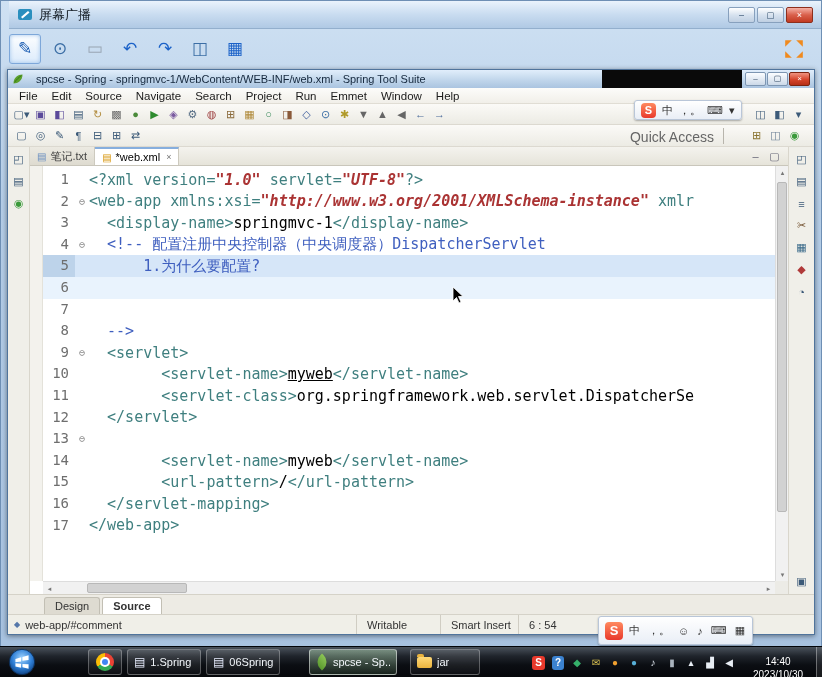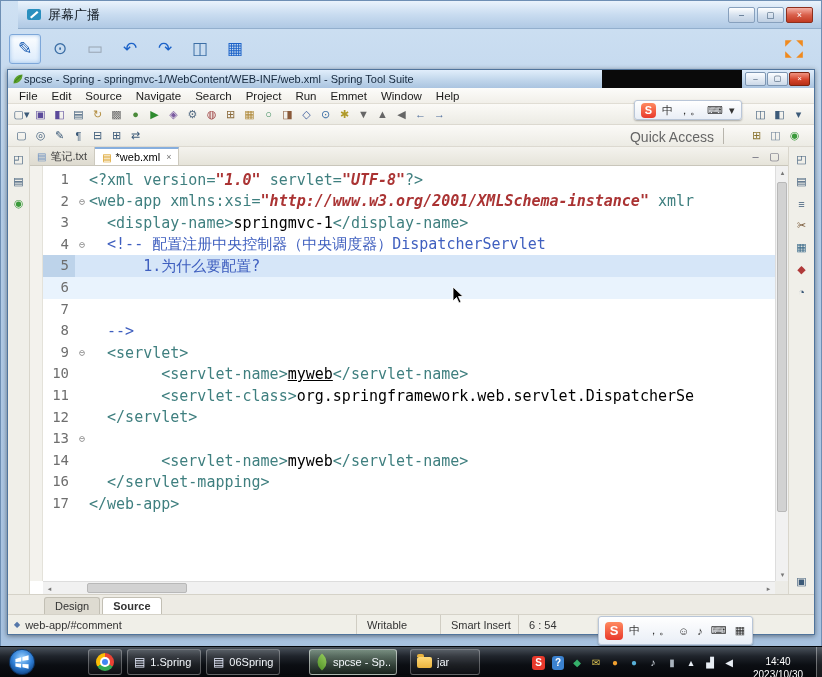--- a/index.html
+++ b/index.html
@@ -2,36 +2,36 @@
 <html><head>
 <meta charset="utf-8">
 <style>
   *{margin:0;padding:0;box-sizing:border-box;}
   html,body{width:822px;height:677px;}
   body{font-family:"Liberation Sans",sans-serif;background:#222;}
   #stage{position:relative;width:822px;height:677px;overflow:hidden;background:#9fb8d4;}
 
   
   .bframe{position:absolute;inset:0;background:linear-gradient(#cfe1f3,#b4cde7 30%,#a7c2e0);border:1px solid #6e8fb4;}
-  .btitle{position:absolute;top:0;left:17px;right:0;height:28px;display:flex;align-items:center;gap:6px;padding:0 8px;
+  .btitle{position:absolute;top:0;left:8px;right:0;height:28px;display:flex;align-items:center;gap:6px;padding:0 8px;
           background:linear-gradient(#eaf3fc,#c9dcf0 50%,#b0c9e4);border-bottom:1px solid #93afcd;font-size:13px;color:#101820;}
   .btitle-ic{width:16px;height:16px;flex:none;}
   .bbtns{margin-left:auto;display:flex;gap:2px;}
   .winbtn{width:27px;height:16px;border:1px solid #87a0bd;border-radius:2px;font-size:9px;line-height:14px;text-align:center;color:#33506e;
           background:linear-gradient(#ffffff,#d7e2ef 50%,#bfcfe2);}
   .winbtn.close{background:linear-gradient(#f5b1a6,#d9604b 50%,#c23a22);color:#fff;border-color:#8d2f1d;}
   .btools{position:absolute;top:29px;left:0;right:0;height:37px;display:flex;align-items:center;gap:3px;padding-left:8px;}
   .btool{width:32px;height:30px;display:inline-flex;align-items:center;justify-content:center;font-size:17px;border:1px solid transparent;border-radius:3px;color:#3b6ea5;}
   .btool.sel{background:linear-gradient(#fdfeff,#dcebfb);border-color:#7da7d9;box-shadow:inset 0 0 4px #9fc4ea;}
   .btool.dis{color:#9aa7b5;}
   .expand-btn{position:absolute;right:16px;top:37px;width:22px;height:22px;}
 
   
   .ewin{position:absolute;left:6px;top:68px;width:808px;height:566px;background:#eceae3;border:1px solid #50749c;box-shadow:0 1px 5px rgba(0,0,0,.45);}
-  .etitle{position:relative;height:18px;background:linear-gradient(#e1eefb,#bed4ea 60%,#aac4e0);display:flex;align-items:center;gap:0;padding:0 4px;font-size:11px;color:#14273c;white-space:nowrap;justify-content:flex-end;}
+  .etitle{position:relative;height:18px;background:linear-gradient(#e1eefb,#bed4ea 60%,#aac4e0);display:flex;align-items:center;gap:12px;padding:0 4px;font-size:11px;color:#14273c;white-space:nowrap;justify-content:flex-end;}
   .leaf-ic{width:12px;height:12px;flex:none;}
   .blackzone{position:absolute;right:72px;top:0;width:140px;height:18px;background:#0a0a0a;}
   .ebtns{margin-left:auto;display:flex;gap:1px;position:relative;z-index:2;}
   .ewinbtn{width:21px;height:14px;border:1px solid #7d96b2;border-radius:2px;font-size:8px;line-height:12px;text-align:center;color:#2e4660;background:linear-gradient(#fbfdff,#ccd9e8);}
   .ewinbtn.close{background:linear-gradient(#f0937f,#d6452b 55%,#b52f18);color:#fff;border-color:#7c2410;}
   .emenu{height:16px;background:linear-gradient(#fcfcfa,#f1efe9);display:flex;align-items:center;padding-left:4px;font-size:11.5px;color:#1a1a1a;border-bottom:1px solid #e0ddd4;}
   .menu-item{padding:0 7px;}
   .etb1,.etb2{position:relative;background:linear-gradient(#fbfaf7,#ecebe4);border-bottom:1px solid #dcd9d0;display:flex;align-items:center;padding-left:4px;}
   .etb1{height:21px;}
   .etb2{height:22px;}
@@ -350,20 +350,25 @@
               <div class="code-row">
                 <span class="ln">13</span>
                 <span class="fold">⊖</span>
               </div>
               <div class="code-row">
                 <span class="ln">14</span>
                 <span class="fold"></span>
                 <span class="code"><span class="seg-plain">        </span><span class="seg-tag">&lt;servlet-name&gt;</span><span class="seg-text">myweb</span><span class="seg-tag">&lt;/servlet-name&gt;</span></span>
               </div>
               <div class="code-row">
+                <span class="ln">15</span>
+                <span class="fold"></span>
+                <span class="code"><span class="seg-plain">        </span><span class="seg-tag">&lt;url-pattern&gt;</span><span class="seg-text">/</span><span class="seg-tag">&lt;/url-pattern&gt;</span></span>
+              </div>
+              <div class="code-row">
                 <span class="ln">16</span>
                 <span class="fold"></span>
                 <span class="code"><span class="seg-plain">  </span><span class="seg-tag">&lt;/servlet-mapping&gt;</span></span>
               </div>
               <div class="code-row">
                 <span class="ln">17</span>
                 <span class="fold"></span>
                 <span class="code"><span class="seg-tag">&lt;/web-app&gt;</span></span>
               </div>
             </div>

